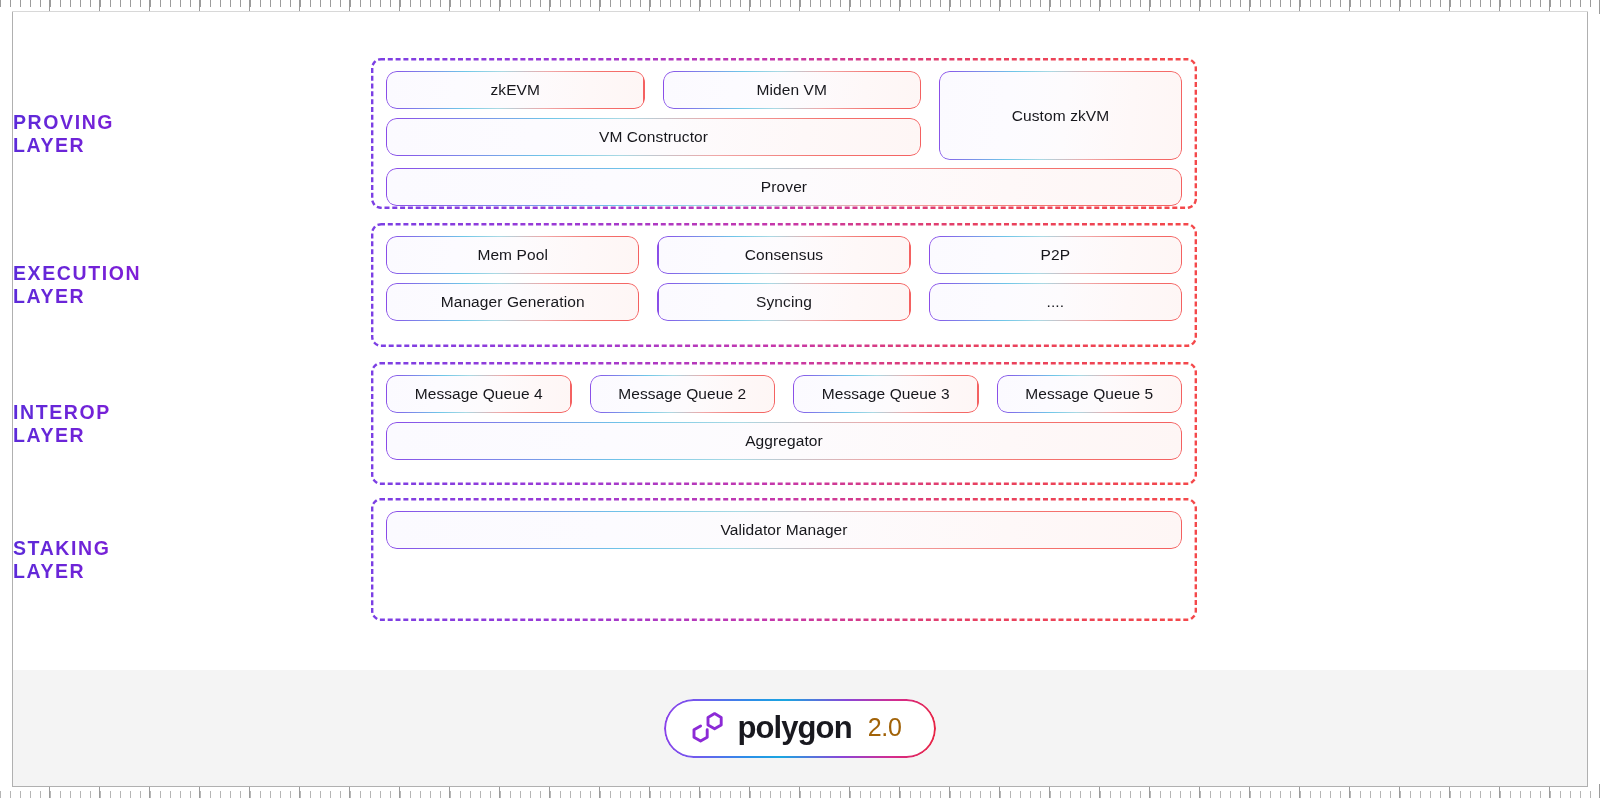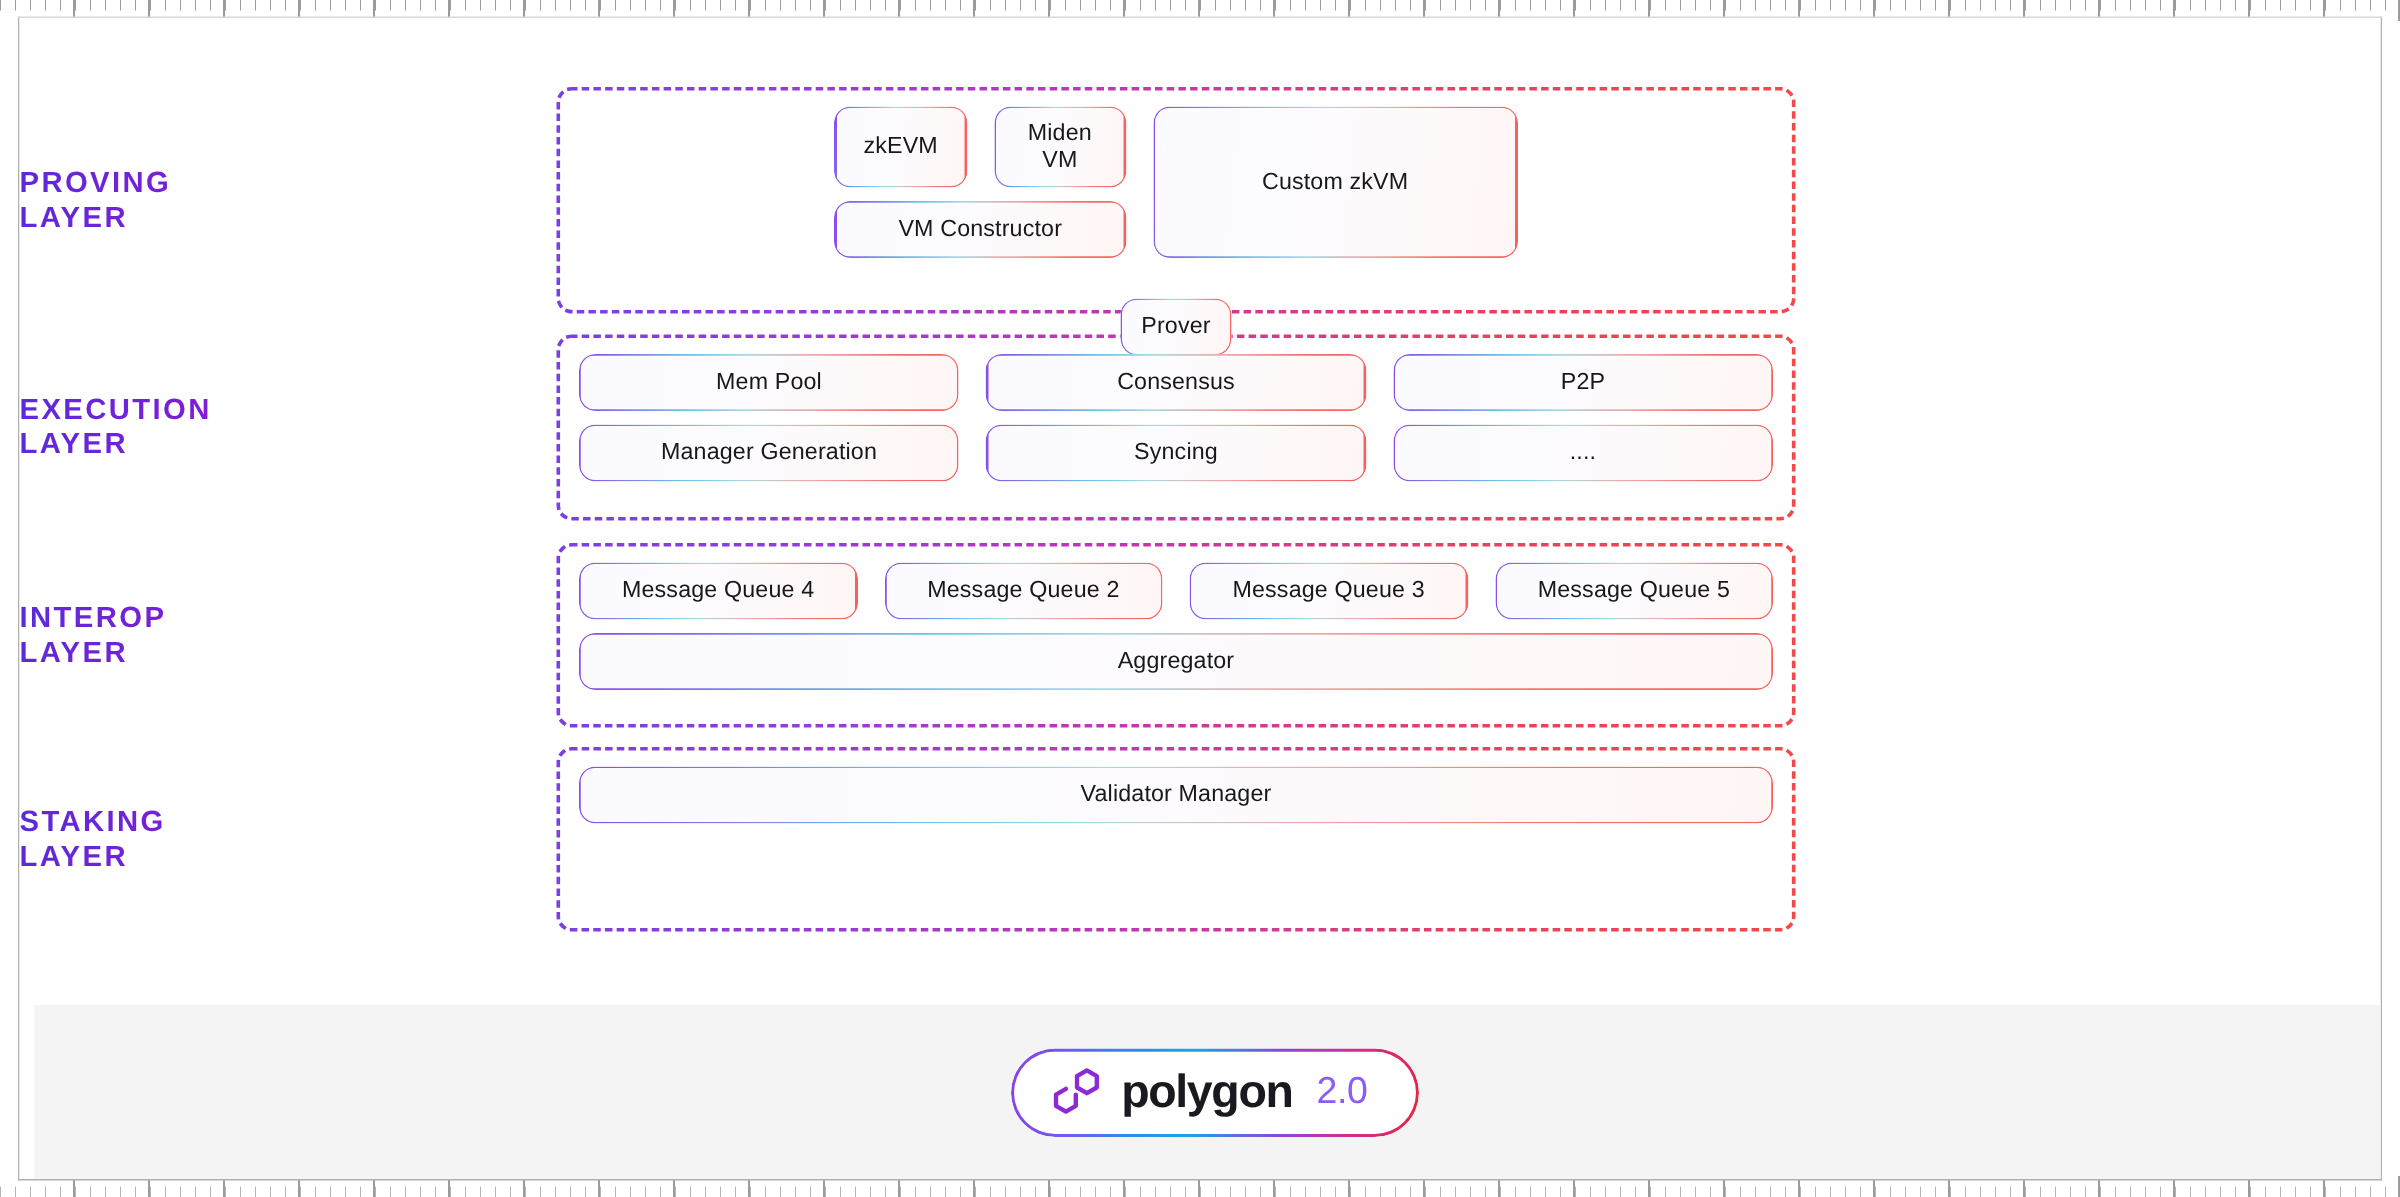--- a/index.html
+++ b/index.html
@@ -187,21 +187,21 @@
     -webkit-mask-composite: xor;
             mask-composite: exclude;
     pointer-events: none;
     z-index: -1;
   }
   .node span { position: relative; z-index: 1; }
 
   
   #footer {
     position: absolute;
-    left: 10px;
+    left: 0;
     top: 658px;
     width: 1574px;
     height: 116px;
     background: #f4f4f4;
     display: flex;
     align-items: center;
     justify-content: center;
   }
   .logo-pill {
     position: relative;
@@ -233,21 +233,21 @@
   .logo-word {
     font-size: 31px;
     font-weight: 700;
     color: #19191f;
     letter-spacing: -0.9px;
     line-height: 1;
   }
   .logo-ver {
     font-size: 25px;
     font-weight: 400;
-    color: #8b5cf6;
+    color: #a16207;
     letter-spacing: -0.3px;
     line-height: 1;
     margin-left: 5px;
   }
 </style>
 </head>
 <body>
 
 <div id="page">
 
@@ -271,21 +271,21 @@
                 <linearGradient id="dg0" x1="0" y1="0" x2="1" y2="0">
                   <stop offset="0%" stop-color="#7b3fe4"></stop>
                   <stop offset="22%" stop-color="#9a3ad6"></stop>
                   <stop offset="48%" stop-color="#c437ad"></stop>
                   <stop offset="74%" stop-color="#e8405f"></stop>
                   <stop offset="100%" stop-color="#f4484a"></stop>
                 </linearGradient>
               </defs>
               <rect x="1.2" y="1.2" width="823.6" height="148.6" rx="9" fill="none" stroke="url(#dg0)" stroke-width="2.4" stroke-dasharray="2.6 5.2" stroke-linecap="square"></rect>
             </svg>
-            <div class="grid" style="gap: 27px; align-items: center;">
+            <div class="grid" style="gap: 8px;">
               <div class="grid-row">
                 <div style="display: flex; flex-direction: column; gap: 9px; flex: 1 1 auto;">
                   <div class="grid-row">
                     <div class="node" style="flex: 1 1 0px;">
                       <span>zkEVM</span>
                     </div>
                     <div class="node" style="flex: 1 1 0px;">
                       <span>Miden VM</span>
                     </div>
                   </div>

